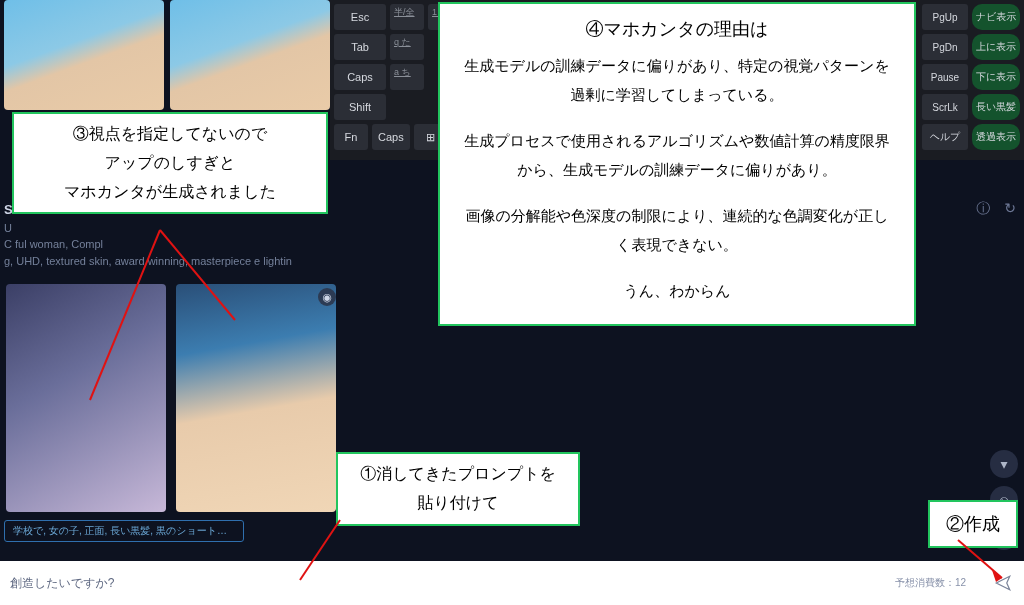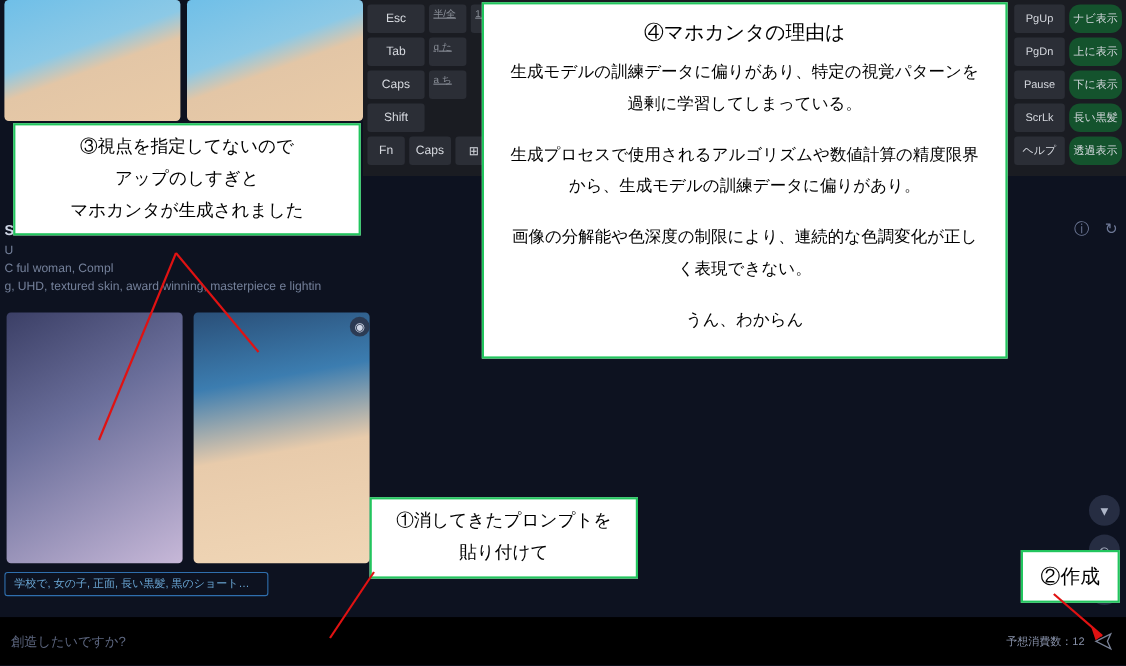--- a/index.html
+++ b/index.html
@@ -42,21 +42,21 @@
   
   .thumb2 { position:absolute; width:160px; height:228px; border-radius:4px; top:284px; }
   .thumb2.a { left:6px; background: linear-gradient(150deg,#3b3f66 0%, #6a6e9a 40%, #c7b8d8 100%); }
   .thumb2.b { left:176px; background: linear-gradient(170deg,#2a4f78 0%, #3c7db0 28%, #e8cbab 55%, #f0d6b6 100%); }
   .eye-badge { position:absolute; top:288px; left:318px; width:18px; height:18px; border-radius:50%; background:#2a3042cc; display:flex; align-items:center; justify-content:center; color:#cfd6e6; font-size:11px; }
 
   
   .tag-pill { position:absolute; left:4px; top:520px; border:1px solid #2f6fae; color:#6ba8d6; font-size:10px; padding:3px 8px; border-radius:3px; max-width:240px; white-space:nowrap; overflow:hidden; text-overflow:ellipsis; }
 
   
-  .bottom-bar { position:absolute; left:0; right:0; bottom:0; height:44px; background:#000000; display:flex; align-items:center; padding:0 10px; gap:0;justify-content:center; }
+  .bottom-bar { position:absolute; left:0; right:0; bottom:0; height:44px; background:#ffffff; display:flex; align-items:center; padding:0 10px; gap:20px;justify-content:center; }
   .bottom-input { flex:1; color:#5d6780; font-size:12px; }
   .cost { font-size:10px; color:#8892aa; margin-right:6px; }
   .send { width:22px; height:22px; display:flex; align-items:center; justify-content:center; color:#6d7896; }
 
   
   .float-col { position:absolute; right:6px; top:450px; display:flex; flex-direction:column; gap:8px; }
   .fbtn { width:28px; height:28px; border-radius:50%; background:#262d42; color:#aeb6c8; display:flex; align-items:center; justify-content:center; font-size:14px; }
 
   
   .tr-icons { position:absolute; top:200px; right:8px; display:flex; gap:14px; color:#6d7896; font-size:14px; }

